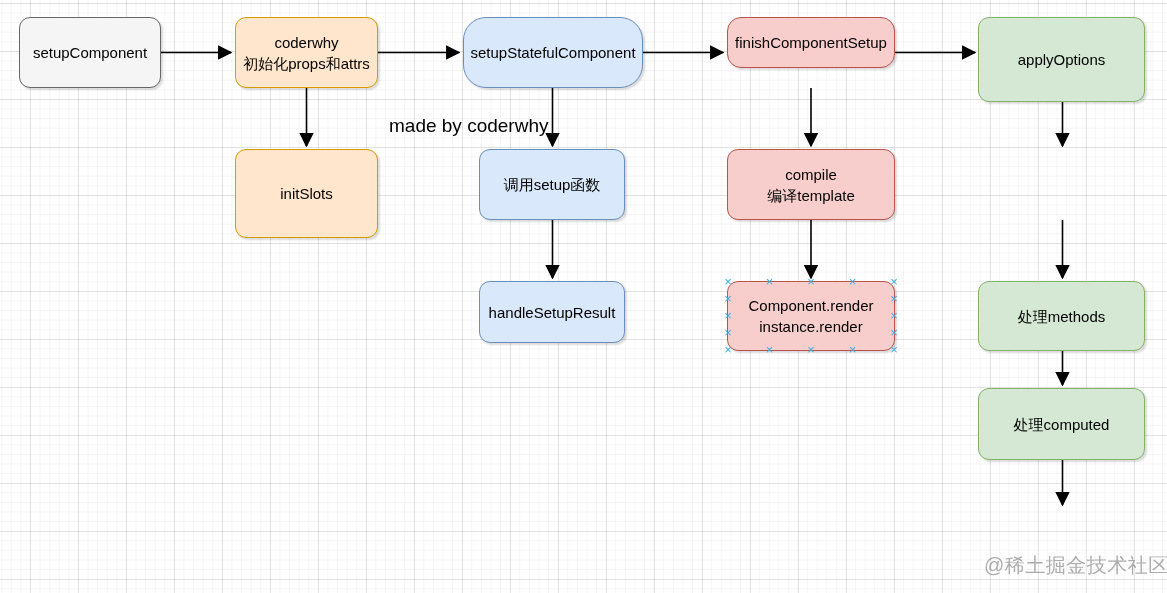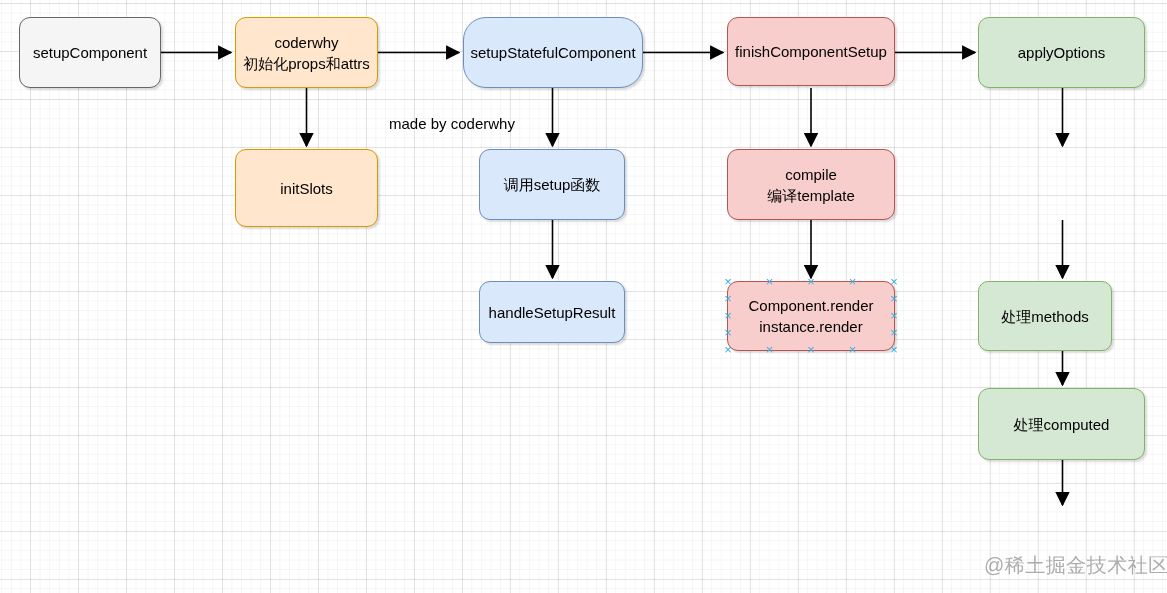--- a/index.html
+++ b/index.html
@@ -61,21 +61,21 @@
     line-height: 13px;
     font-weight: 400;
     pointer-events: auto;
     user-select: none;
   }
 
   .annotation {
     position: absolute;
     left: 389px;
     top: 115px;
-    font-size: 15px;
+    font-size: 19px;
     color: #000000;
     white-space: nowrap;
   }
 
   .watermark {
     position: absolute;
     left: 984px;
     top: 552px;
     font-size: 20px;
     letter-spacing: 0.5px;
@@ -112,28 +112,28 @@
   <div class="node gray" style="left:19px; top:17px; width:142px; height:71px;">
     <span class="node-label">setupComponent</span>
   </div>
   <div class="node orange" style="left:235px; top:17px; width:143px; height:71px;">
     <span class="node-label">coderwhy
 初始化props和attrs</span>
   </div>
   <div class="node blue" style="left:463px; top:17px; width:180px; height:71px;border-radius:23px;">
     <span class="node-label">setupStatefulComponent</span>
   </div>
-  <div class="node red" style="left:727px; top:17px; width:168px; height:69px;">
+  <div class="node red" style="left:727px; top:17px; width:168px; height:51px;border-radius:14px;">
     <span class="node-label">finishComponentSetup</span>
   </div>
-  <div class="node green" style="left:978px; top:17px; width:167px; height:71px;">
+  <div class="node green" style="left:978px; top:17px; width:167px; height:85px;">
     <span class="node-label">applyOptions</span>
   </div>
 
-  <div class="node orange" style="left:235px; top:149px; width:143px; height:78px;">
+  <div class="node orange" style="left:235px; top:149px; width:143px; height:89px;">
     <span class="node-label">initSlots</span>
   </div>
   <div class="node blue" style="left:479px; top:149px; width:146px; height:71px;">
     <span class="node-label">调用setup函数</span>
   </div>
   <div class="node red" style="left:727px; top:149px; width:168px; height:71px;">
     <span class="node-label">compile
 编译template</span>
   </div>
 
@@ -153,21 +153,21 @@
     <span class="anchor" style="left:0%;   top:75%;">×</span>
     <span class="anchor" style="left:100%; top:25%;">×</span>
     <span class="anchor" style="left:100%; top:50%;">×</span>
     <span class="anchor" style="left:100%; top:75%;">×</span>
     <span class="anchor" style="left:0%;   top:100%;">×</span>
     <span class="anchor" style="left:25%;  top:100%;">×</span>
     <span class="anchor" style="left:50%;  top:100%;">×</span>
     <span class="anchor" style="left:75%;  top:100%;">×</span>
     <span class="anchor" style="left:100%; top:100%;">×</span>
   </div>
-  <div class="node green" style="left:978px; top:281px; width:134px; height:70px;border-radius:10px;">
+  <div class="node green" style="left:978px; top:281px; width:167px; height:70px;">
     <span class="node-label">处理methods</span>
   </div>
 
   <div class="node green" style="left:978px; top:388px; width:167px; height:72px;justify-content:center;">
     <span class="node-label">处理computed</span>
   </div>
 
 
   <div class="annotation">made by coderwhy</div>
   <div class="watermark">@稀土掘金技术社区</div>

